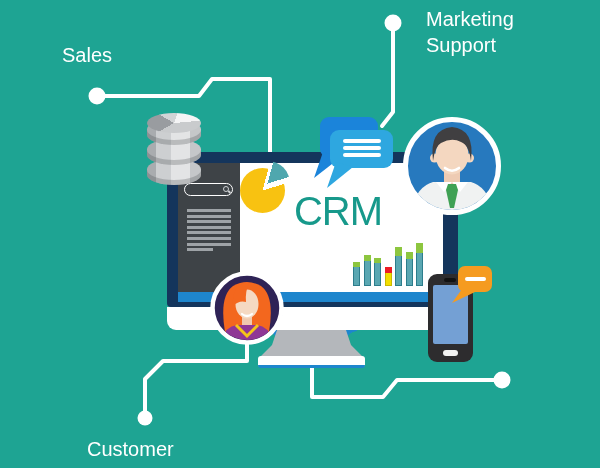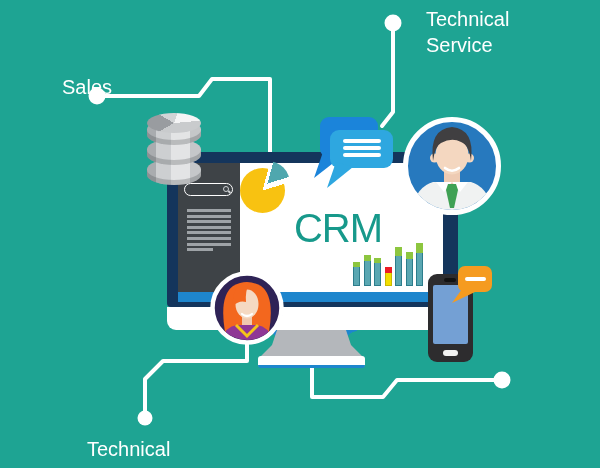--- a/index.html
+++ b/index.html
@@ -31,21 +31,21 @@
         clip-path:polygon(17px 0,86px 0,91px 15px,103px 27px,0 27px,12px 15px);}
   .fillet{top:330px;width:12px;height:12px;z-index:2;}
   .fillet.l{left:266px;background:radial-gradient(circle 11px at 0% 100%, transparent 0 10.5px, var(--screen-bottom-strip) 11px);}
   .fillet.r{left:345px;background:radial-gradient(circle 11px at 100% 100%, transparent 0 10.5px, var(--screen-bottom-strip) 11px);}
   .base{left:258px;top:356px;width:107px;height:9px;background:#fff;border-radius:3px;border-bottom:3px solid var(--screen-bottom-strip);z-index:2;}
   
   .pie-main{left:240px;top:168px;width:45px;height:45px;border-radius:50%;z-index:3;
             background:conic-gradient(from 15deg, transparent 0 58deg, var(--pie-yellow) 58deg 360deg);}
   .pie-wedge{left:245px;top:161px;width:45px;height:45px;border-radius:50%;z-index:3;
             background:conic-gradient(from 15deg, var(--pie-teal) 0 58deg, transparent 58deg 360deg);}
-  .crm-title{left:288px;top:206px;width:100px;text-align:center;font-size:40px;letter-spacing:-1px;color:var(--crm-text);z-index:3;}
+  .crm-title{left:288px;top:189px;width:100px;text-align:center;font-size:40px;letter-spacing:-1px;color:var(--crm-text);z-index:3;}
   .bar-chart{left:353px;top:242px;width:76px;height:44px;display:flex;align-items:flex-end;gap:3.5px;z-index:3;}
   .bar{width:7px;position:relative;box-sizing:border-box;}
   .bar.teal{background:var(--bar-teal);border:1px solid #2D7D8C;}
   .bar.yellow{background:var(--bar-yellow);border:1px solid #C9B900;}
   .bar .cap{position:absolute;left:-1px;top:-1px;width:7px;}
   .bar.teal .cap{background:var(--bar-green-cap);}
   .bar.yellow .cap{background:var(--bar-red-cap);}
   
   .bubble-back{left:320px;top:117px;width:58px;height:41px;background:var(--bubble-back);border-radius:9px;z-index:6;}
   .tail-back{left:313px;top:150px;width:30px;height:30px;background:var(--bubble-back);z-index:6;
@@ -85,23 +85,23 @@
       <polyline points="312,364 312,397 383,397 397,380 502,380"></polyline>
     </g>
     <g fill="#FFFFFF">
       <circle cx="97" cy="96" r="8.5"></circle>
       <circle cx="393" cy="23" r="8.5"></circle>
       <circle cx="145" cy="418" r="7.5"></circle>
       <circle cx="502" cy="380" r="8.5"></circle>
     </g>
   </svg>
 
-  <div class="abs label" style="left:62px;top:42px;margin-top:32px;">Sales</div>
-  <div class="abs label" style="left:426px;top:6px;width:104px;">Technical Service</div>
-  <div class="abs label" style="left:87px;top:436px;">Technical</div>
+  <div class="abs label" style="left:62px;top:42px;">Sales</div>
+  <div class="abs label" style="left:426px;top:6px;width:104px;">Marketing Support</div>
+  <div class="abs label" style="left:87px;top:436px;">Customer</div>
 
   <div class="abs frame"></div>
   <div class="abs screen"></div>
   <div class="abs sidebar">
     <div class="abs searchbox">
       <div class="abs mag"></div>
     </div>
     <div class="abs side-lines" id="side-lines">
         <div class="sline" style="width: 44px;"></div>
         <div class="sline" style="width: 44px;"></div>

